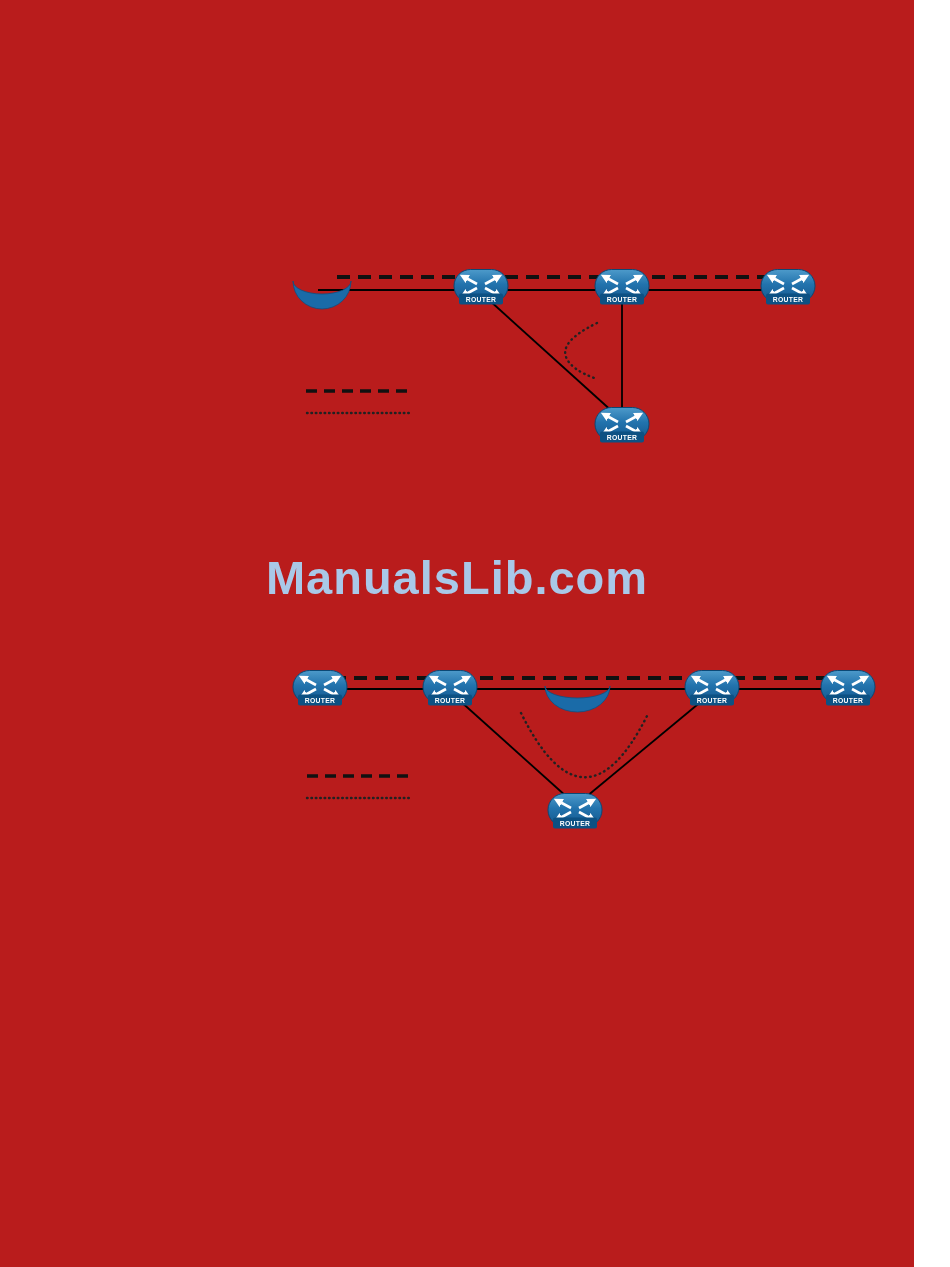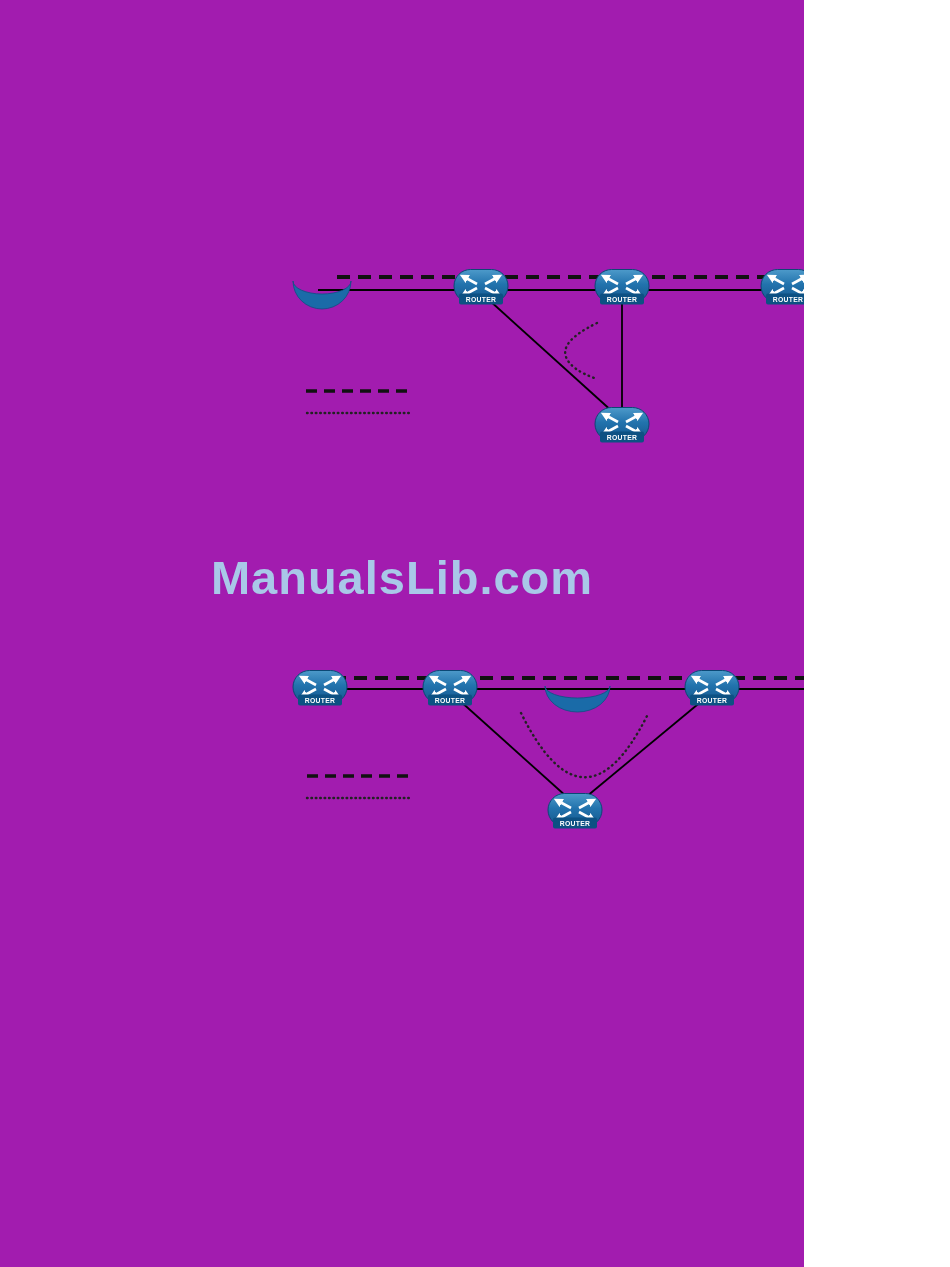--- a/index.html
+++ b/index.html
@@ -3,23 +3,23 @@
 <meta charset="utf-8">
 <style>
   html, body {
     margin: 0;
     padding: 0;
     background: #ffffff;
     font-family: "Liberation Sans", sans-serif;
   }
   .page {
     position: relative;
-    width: 804px;
+    width: 914px;
     height: 1267px;
-    background: #a21caf;
+    background: #b91c1c;
     overflow: hidden;
   }
   svg { display: block; }
 
   
   .solid-line   { stroke: #000000; stroke-width: 1.8; fill: none; }
   .dashed-line  { stroke: #111111; stroke-width: 4;   stroke-dasharray: 13 8; fill: none; }
   .dotted-curve { stroke: #222222; stroke-width: 2.4; stroke-dasharray: 0.6 4.4; stroke-linecap: round; fill: none; }
   .legend-dashed{ stroke: #111111; stroke-width: 3.6; stroke-dasharray: 11 7; fill: none; }
   .legend-dotted{ stroke: #222222; stroke-width: 2.4; stroke-dasharray: 0.6 3.8; stroke-linecap: round; fill: none; }

